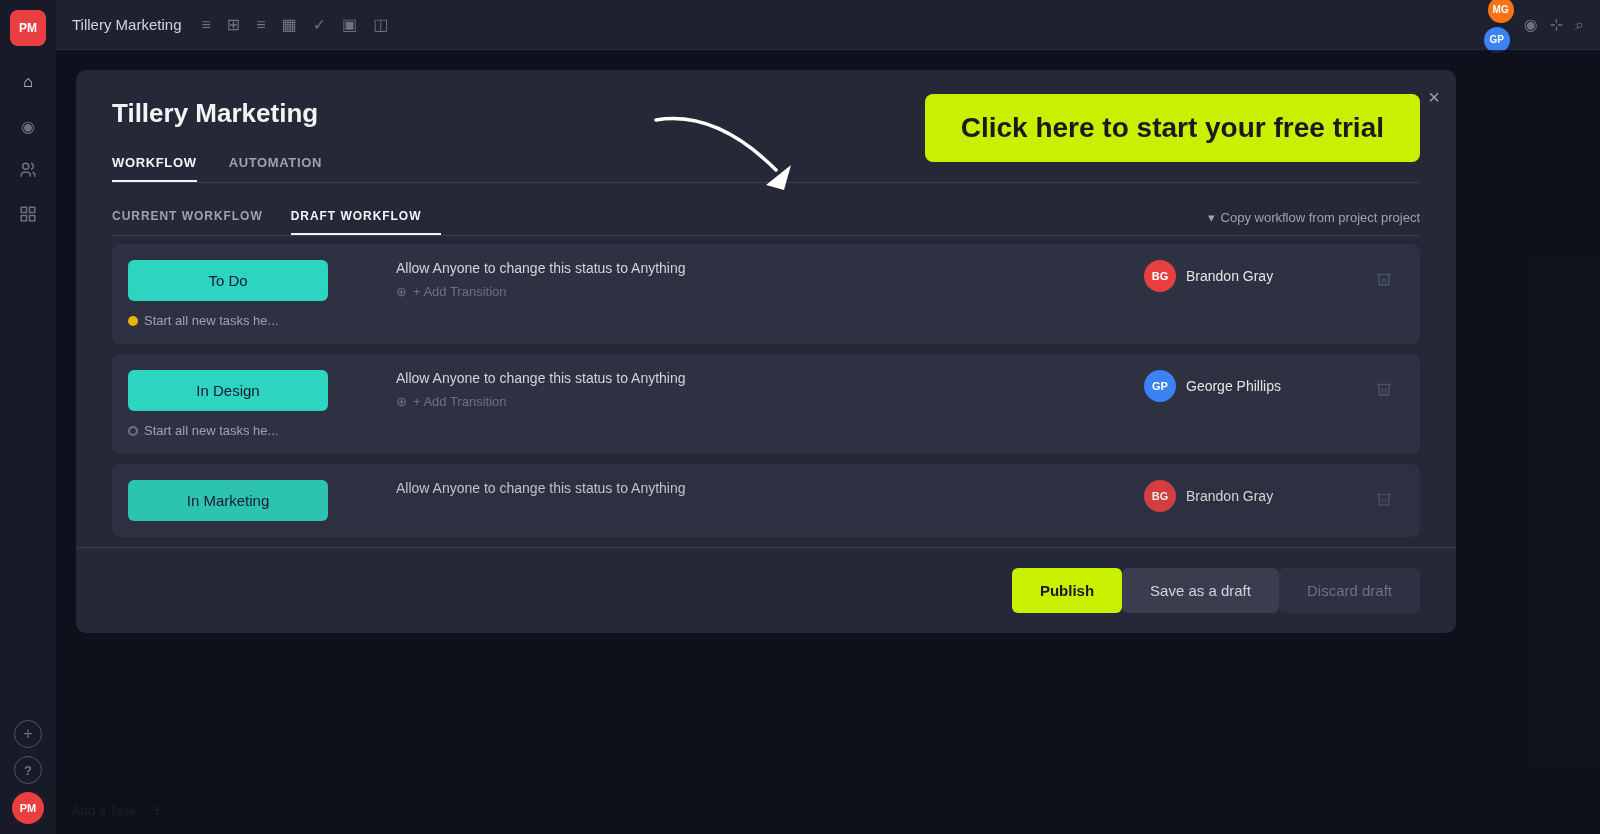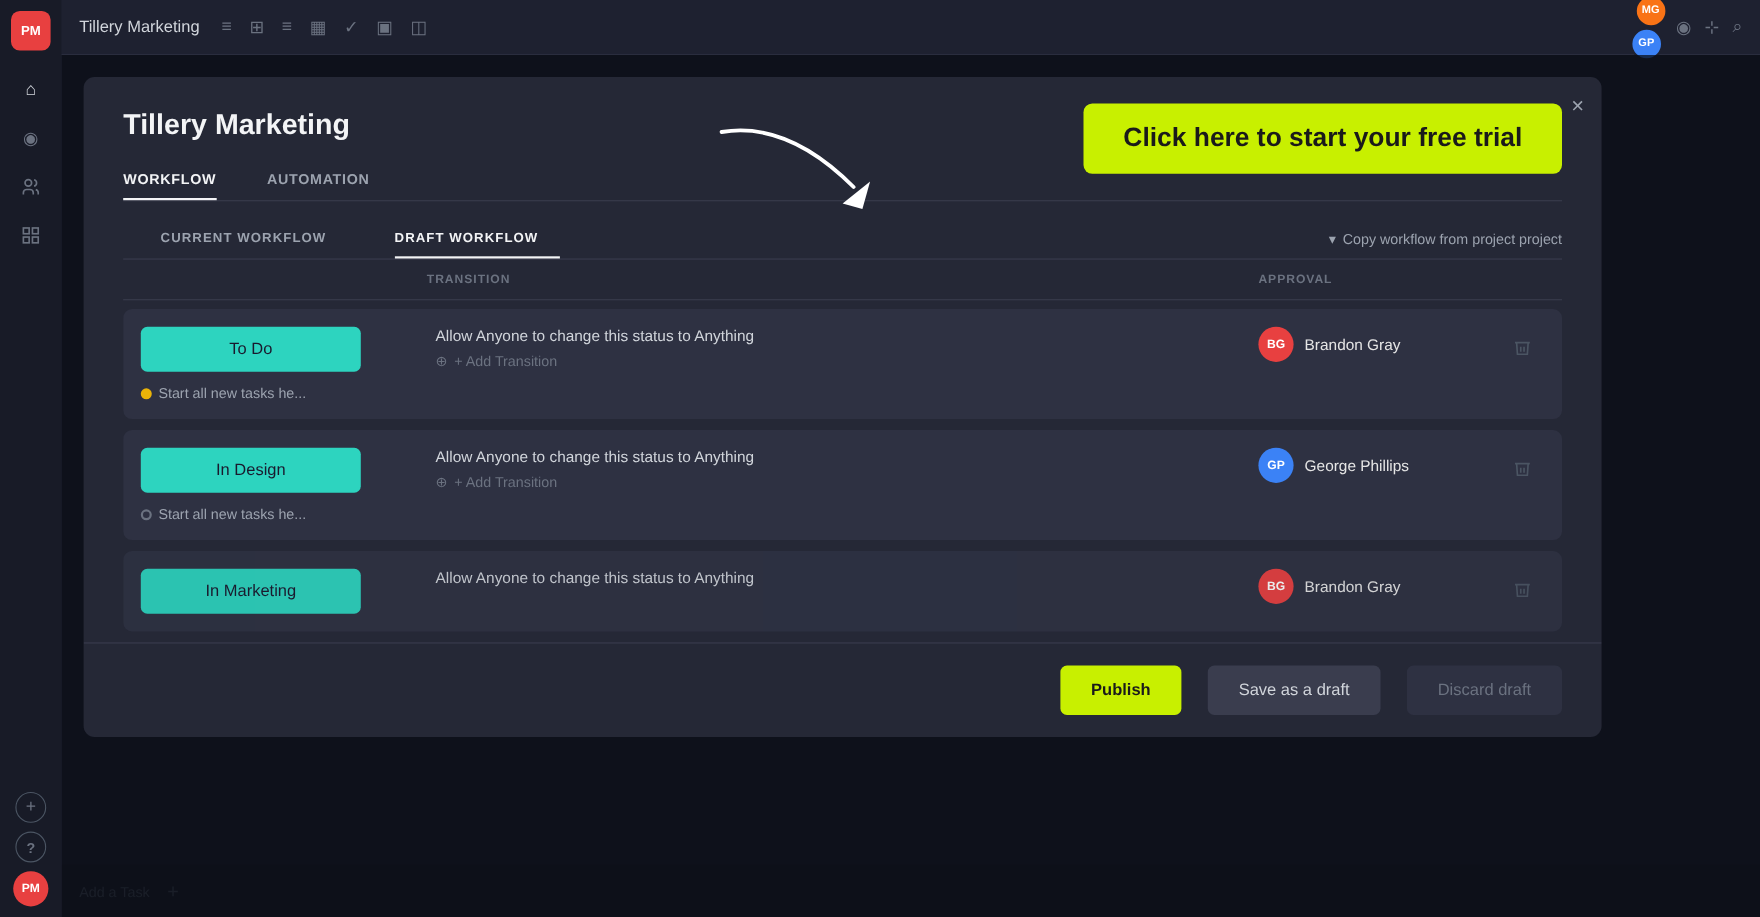--- a/index.html
+++ b/index.html
@@ -155,21 +155,21 @@
       padding: 28px 36px 0;
     }
     .modal-title {
       color: #f3f4f6;
       font-size: 26px;
       font-weight: 600;
       margin-bottom: 16px;
     }
     .modal-tabs {
       display: flex;
-      gap: 18px;
+      gap: 4px;
       border-bottom: 1px solid #3a3d4e;
     }
     .modal-tab {
       padding: 10px 0;
       margin-right: 28px;
       font-size: 13px;
       font-weight: 600;
       letter-spacing: 0.05em;
       cursor: pointer;
       color: #9ca3af;
@@ -181,21 +181,21 @@
     }
 
     
     .free-trial-banner {
       position: absolute;
       top: 24px;
       right: 36px;
       background: #c8f000;
       border-radius: 8px;
       padding: 18px 36px;
-      font-size: 24px;
+      font-size: 28px;
       font-weight: 600;
       color: #1a1a1a;
       cursor: pointer;
       z-index: 30;
     }
 
     
     .arrow-container {
       position: absolute;
       top: 30px;
@@ -236,21 +236,20 @@
     }
     .workflow-tab {
       padding: 10px 20px 10px 0;
       font-size: 12px;
       font-weight: 600;
       letter-spacing: 0.08em;
       cursor: pointer;
       color: #9ca3af;
       border-bottom: 2px solid transparent;
       margin-right: 8px;
-      margin-left: 34px;
     }
     .workflow-tab.active {
       color: #f3f4f6;
       border-bottom: 2px solid #f3f4f6;
     }
     .workflow-copy-btn {
       margin-left: auto;
       display: flex;
       align-items: center;
       gap: 6px;
@@ -363,21 +362,21 @@
       font-size: 16px;
       cursor: pointer;
       padding-top: 10px;
     }
 
     
     .modal-footer {
       padding: 20px 36px;
       display: flex;
       justify-content: flex-end;
-      gap: 24px;
+      gap: 0;
       border-top: 1px solid #3a3d4e;
     }
     .btn-publish {
       background: #c8f000;
       color: #1a1a1a;
       border: none;
       border-radius: 6px;
       padding: 14px 28px;
       font-size: 15px;
       font-weight: 600;
@@ -525,26 +524,20 @@
           </div>
           <div class="workflow-tab active">
             <span>DRAFT WORKFLOW</span>
           </div>
           <div class="workflow-copy-btn">
             <span>▾</span>
             <span>Copy workflow from project project</span>
           </div>
         </div>
 
-        <div class="workflow-table-header">
-          <div></div>
-          <div>TRANSITION</div>
-          <div>APPROVAL</div>
-          <div></div>
-        </div>
 
         <div class="workflow-table">
 
           <div class="workflow-row">
             <div class="status-col">
               <div class="status-badge" style="background: #2dd4bf;">
                 <span>To Do</span>
               </div>
               <div class="start-tasks">
                 <div class="dot-yellow"></div>

